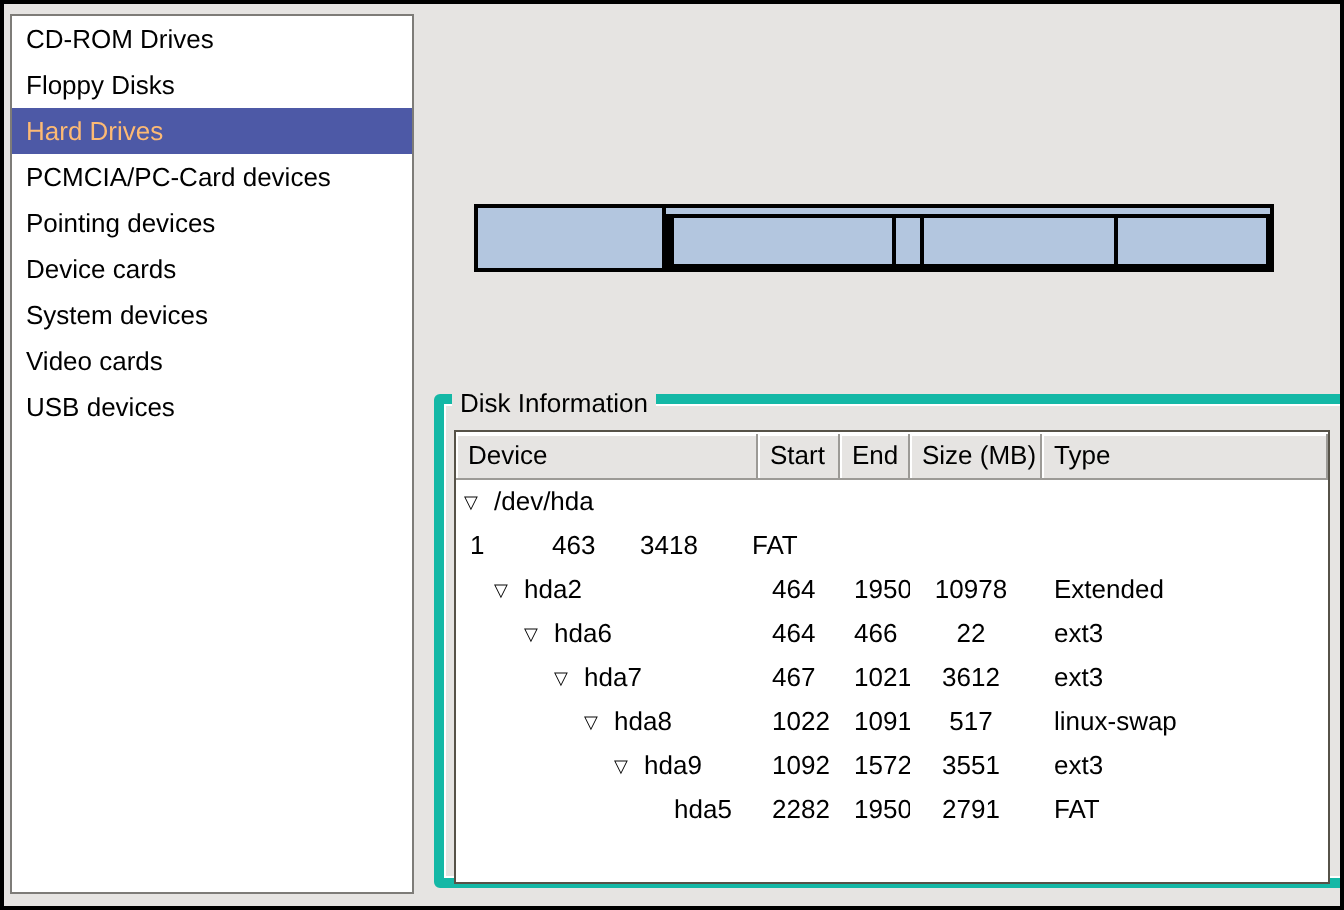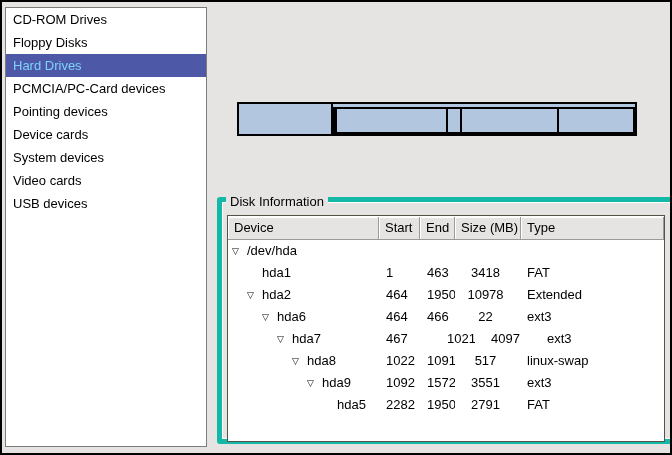--- a/index.html
+++ b/index.html
@@ -14,21 +14,21 @@
 
   
   .device-list {
     position:absolute; left:3px; top:5px; width:202px; height:440px;
     background:#fff; border:1px solid #7e7c78; overflow:hidden;
   }
   .list-item {
     height:23px; line-height:23px; padding-left:7px;
     font-size:13px; white-space:nowrap; cursor:default;
   }
-  .list-item.selected { background:var(--selection,#4d59a6); color:#7dd3fc; }
+  .list-item.selected { background:var(--selection,#4d59a6); color:#fdba74; }
 
   
   .drive-label {
     position:absolute; left:235px; top:84px; width:400px;
     font-size:13px; text-align:center; white-space:nowrap;
   }
   .partition-bar {
     position:absolute; left:235px; top:100px; width:400px; height:34px;
     background:var(--part-fill,#b3c6df); border:2px solid #000;
   }
@@ -125,23 +125,20 @@
             <div class="cell dev" style="width: 151px; padding-left: 4px;">
               <span class="expander">▽</span>
               <span>/dev/hda</span>
             </div>
             <div class="cell start" style="width: 41px;"></div>
             <div class="cell end" style="width: 35px;"></div>
             <div class="cell size" style="width: 66px;"></div>
             <div class="cell type" style="flex: 1 1 0%;"></div>
           </div>
           <div class="trow">
-            <div class="cell dev" style="width: 151px; padding-left: 34px;">
-              <span>hda1</span>
-            </div>
             <div class="cell start" style="width: 41px;">1</div>
             <div class="cell end" style="width: 35px;">463</div>
             <div class="cell size" style="width: 66px;">3418</div>
             <div class="cell type" style="flex: 1 1 0%;">FAT</div>
           </div>
           <div class="trow">
             <div class="cell dev" style="width: 151px; padding-left: 19px;">
               <span class="expander">▽</span>
               <span>hda2</span>
             </div>
@@ -159,22 +156,22 @@
             <div class="cell end" style="width: 35px;">466</div>
             <div class="cell size" style="width: 66px;">22</div>
             <div class="cell type" style="flex: 1 1 0%;">ext3</div>
           </div>
           <div class="trow">
             <div class="cell dev" style="width: 151px; padding-left: 49px;">
               <span class="expander">▽</span>
               <span>hda7</span>
             </div>
             <div class="cell start" style="width: 41px;">467</div>
-            <div class="cell end" style="width: 35px; margin-left: 20px;">1021</div>
-            <div class="cell size" style="width: 66px;">4097</div>
+            <div class="cell end" style="width: 35px;">1021</div>
+            <div class="cell size" style="width: 66px;">3612</div>
             <div class="cell type" style="flex: 1 1 0%;">ext3</div>
           </div>
           <div class="trow">
             <div class="cell dev" style="width: 151px; padding-left: 64px;">
               <span class="expander">▽</span>
               <span>hda8</span>
             </div>
             <div class="cell start" style="width: 41px;">1022</div>
             <div class="cell end" style="width: 35px;">1091</div>
             <div class="cell size" style="width: 66px;">517</div>

